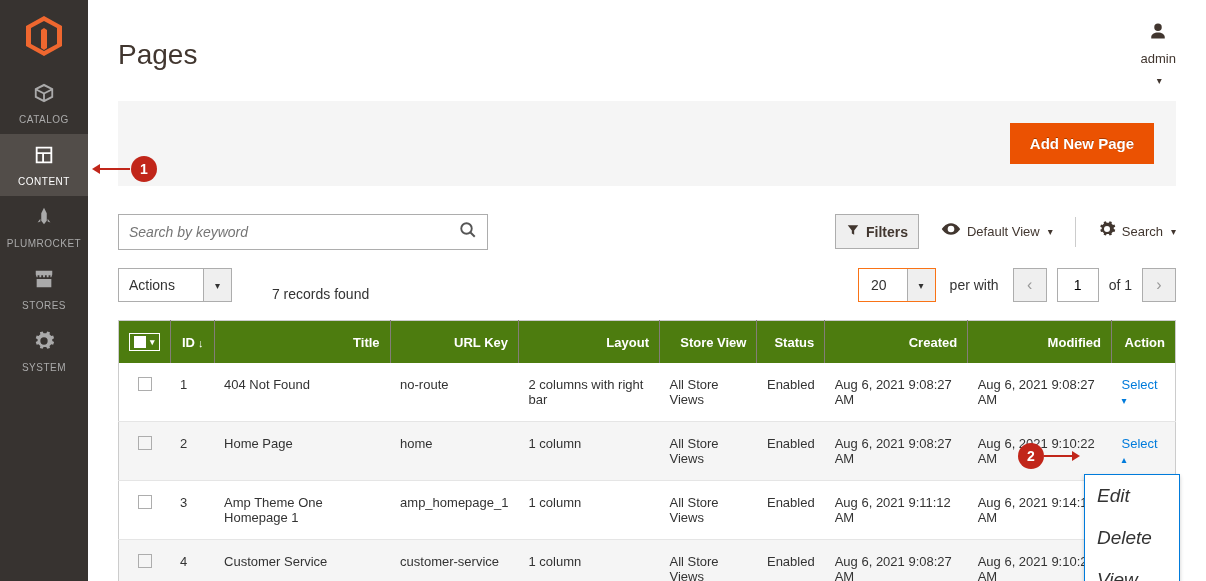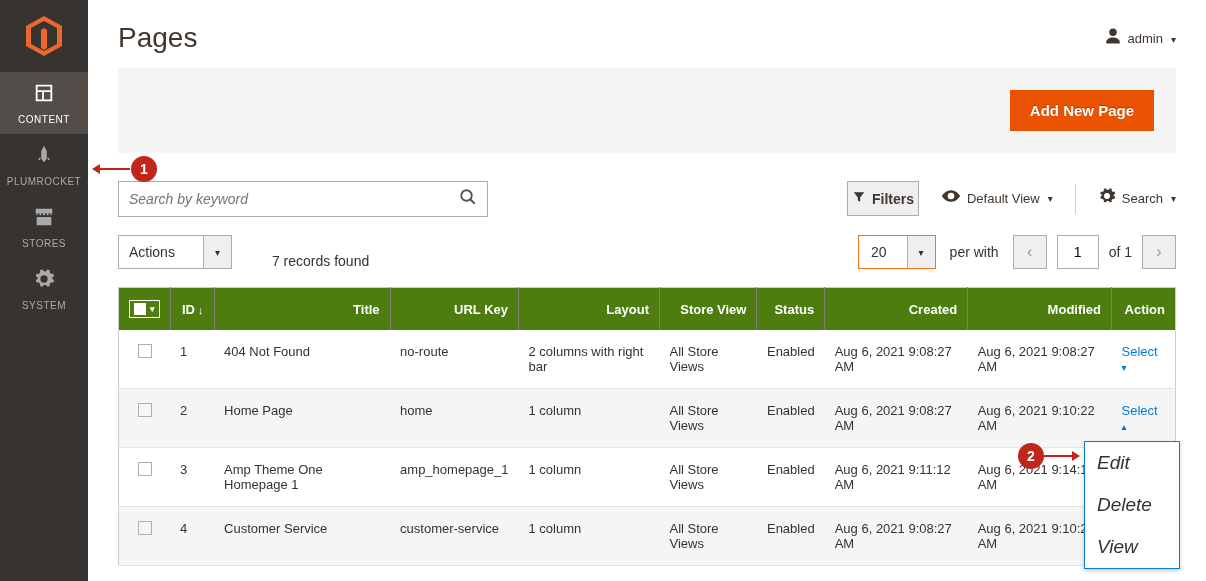--- a/index.html
+++ b/index.html
@@ -23,21 +23,21 @@
 .sidebar-item .sicon { font-size: 22px; margin-bottom: 4px; }
 .sidebar-item .slabel { text-align: center; }
 
 .main { margin-left: 88px; padding: 0 30px 30px 30px; }
 
 .page-header {
   display: flex; justify-content: space-between; align-items: center;
   padding: 22px 0 14px 0;
 }
 .page-title { font-size: 28px; font-weight: 400; color: #41362f; }
-.user-dropdown { display: flex; align-items: center; gap: 6px; cursor: pointer; font-size: 13px; color: #41362f; }
+.user-dropdown { display: flex; align-items: center; gap: 6px; cursor: pointer; font-size: 13px; color: #41362f; flex-direction: column; }
 .user-dropdown .uicon { font-size: 18px; }
 .user-dropdown .caret::after { content: "▾"; font-size: 10px; margin-left: 2px; }
 
 .action-bar {
   background: #f5f5f5; padding: 22px; display: flex; justify-content: flex-end;
   margin-bottom: 28px;
 }
 .btn-primary {
   background: #eb5202; color: #fff; border: none; padding: 12px 20px;
   font-size: 15px; font-weight: 600; cursor: pointer;
@@ -50,21 +50,21 @@
   border: 1px solid #adadad; padding: 0 10px;
 }
 .search-box input {
   flex: 1; border: none; outline: none; font-size: 14px; font-style: italic; color: #888;
 }
 .search-box .sicon2 { font-size: 18px; color: #555; cursor: pointer; }
 
 .right-controls { display: flex; align-items: center; gap: 22px; }
 .filters-btn {
   display: flex; align-items: center; gap: 6px; border: 1px solid #adadad;
-  background: #efefef; padding: 8px 4px; cursor: pointer; font-size: 14px; font-weight: 600; color: #41362f;
+  background: #efefef; padding: 8px 10px; cursor: pointer; font-size: 14px; font-weight: 600; color: #41362f;
 }
 .view-control, .columns-control {
   display: flex; align-items: center; gap: 6px; cursor: pointer; font-size: 13px; color: #41362f;
 }
 .view-control .vicon, .columns-control .cicon { font-size: 18px; }
 .view-control::after, .columns-control::after { content: "▾"; font-size: 10px; margin-left: 2px; }
 .divider { width: 1px; height: 30px; background: #ccc; }
 
 .controls-row2 { display: flex; justify-content: space-between; align-items: center; margin-bottom: 18px; }
 .left-controls2 { display: flex; align-items: flex-end; gap: 40px; }
@@ -149,20 +149,28 @@
 }
 </style>
 </head>
 <body>
 
 <div class="sidebar">
   <div class="sidebar-logo">
     <svg width="36" height="40" viewBox="0 0 36 40" fill="none">
       <path d="M18 0 L36 10 V30 L18 40 L0 30 V10 Z M18 5 L5 12 V28 L18 35 L31 28 V12 Z M15 14 V32 L18 34 L21 32 V14 L18 12 Z" fill="#ef672f"></path>
     </svg>
+  </div>
+  <div class="sidebar-item">
+    <span class="sicon">
+      <svg width="22" height="22" viewBox="0 0 24 24" fill="currentColor">
+          <path d="M12 2 L22 7 V17 L12 22 L2 17 V7 Z M12 4.5 L5 8 L12 11.5 L19 8 Z M4 9.5 V15.5 L11 19 V13 Z M13 13 V19 L20 15.5 V9.5 Z"></path>
+        </svg>
+    </span>
+    <span class="slabel">CATALOG</span>
   </div>
   <div class="sidebar-item active">
     <span class="sicon">
       <svg width="22" height="22" viewBox="0 0 24 24" fill="currentColor">
           <path d="M3 3h18v18H3z M5 5v4h14V5z M5 11v8h5v-8z M12 11v8h7v-8z" fill-rule="evenodd"></path>
         </svg>
     </span>
     <span class="slabel">CONTENT</span>
   </div>
   <div class="sidebar-item">

